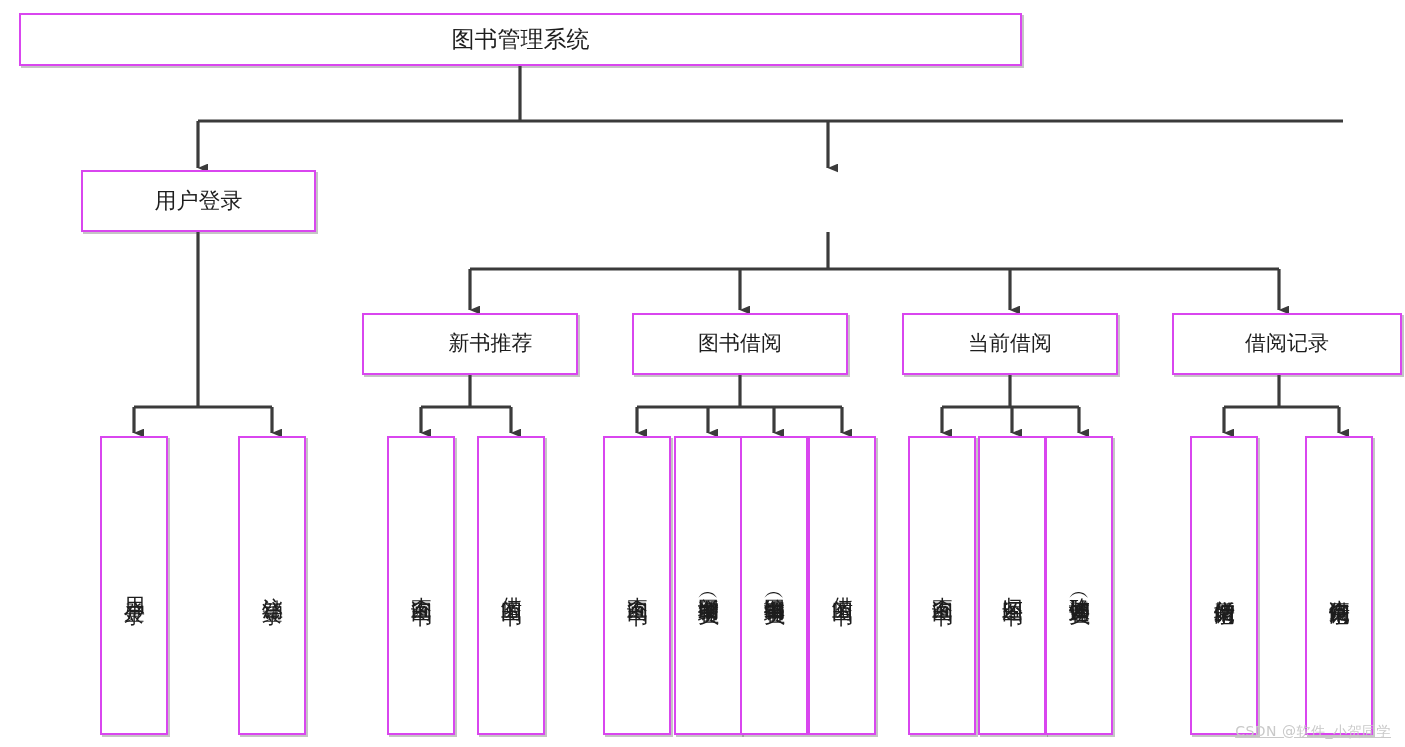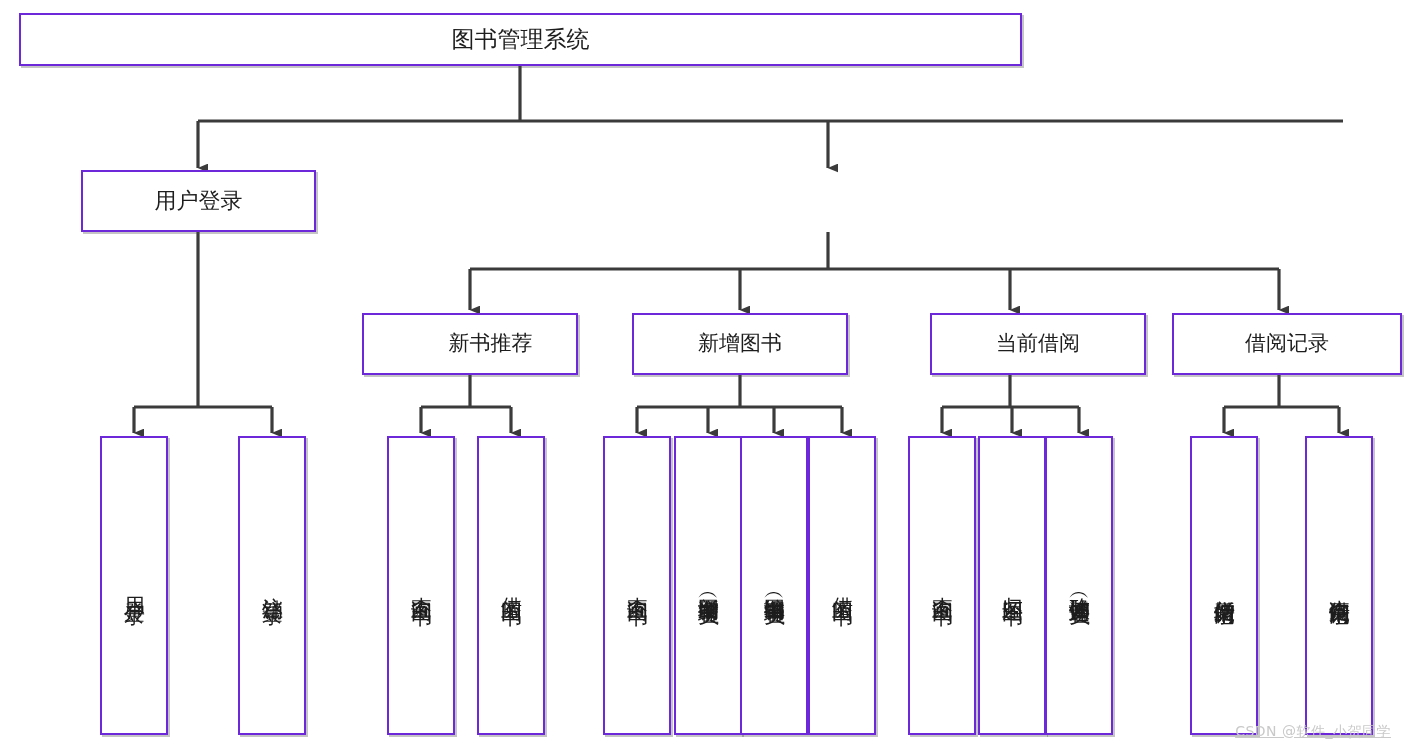--- a/index.html
+++ b/index.html
@@ -22,21 +22,21 @@
     left: 0;
     top: 0;
     width: 1405px;
     height: 747px;
     pointer-events: none;
   }
   .node {
     position: absolute;
     box-sizing: border-box;
     background: #ffffff;
-    border: 2px solid #6d28d9;
+    border: 2px solid #d946ef;
     box-shadow: 2px 2px 0 rgba(80,80,80,0.33);
     display: flex;
     align-items: center;
     justify-content: center;
     color: #1d1d1d;
     z-index: 2;
   }
   .node .label {
     line-height: 1.12;
     text-align: center;
@@ -127,23 +127,23 @@
   </div>
 
   <div class="node lvl2" id="n2-0" style="left: 81px; top: 170px; width: 235px; height: 62px;">
     <span class="label">用户登录</span>
   </div>
 
   <div class="node lvl3" id="n3-0" style="left: 362px; top: 313px; width: 216px; height: 62px; padding-left: 41px;">
     <span class="label">新书推荐</span>
   </div>
   <div class="node lvl3" id="n3-1" style="left: 632px; top: 313px; width: 216px; height: 62px;">
-    <span class="label">新增图书</span>
+    <span class="label">图书借阅</span>
   </div>
-  <div class="node lvl3" id="n3-2" style="left: 902px; top: 313px; width: 216px; height: 62px; margin-left: 28px;">
+  <div class="node lvl3" id="n3-2" style="left: 902px; top: 313px; width: 216px; height: 62px;">
     <span class="label">当前借阅</span>
   </div>
   <div class="node lvl3" id="n3-3" style="left: 1172px; top: 313px; width: 230px; height: 62px;">
     <span class="label">借阅记录</span>
   </div>
 
   <div class="node leaf" id="leaf-0" style="left: 100px; top: 436px; width: 68px; height: 299px;">
     <span class="label">用户登录</span>
   </div>
   <div class="node leaf" id="leaf-1" style="left: 238px; top: 436px; width: 68px; height: 299px;">

